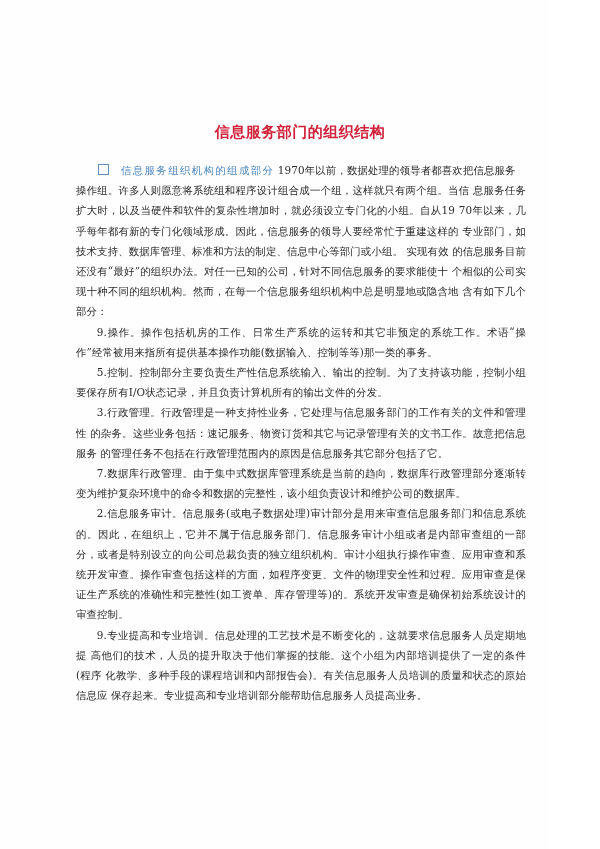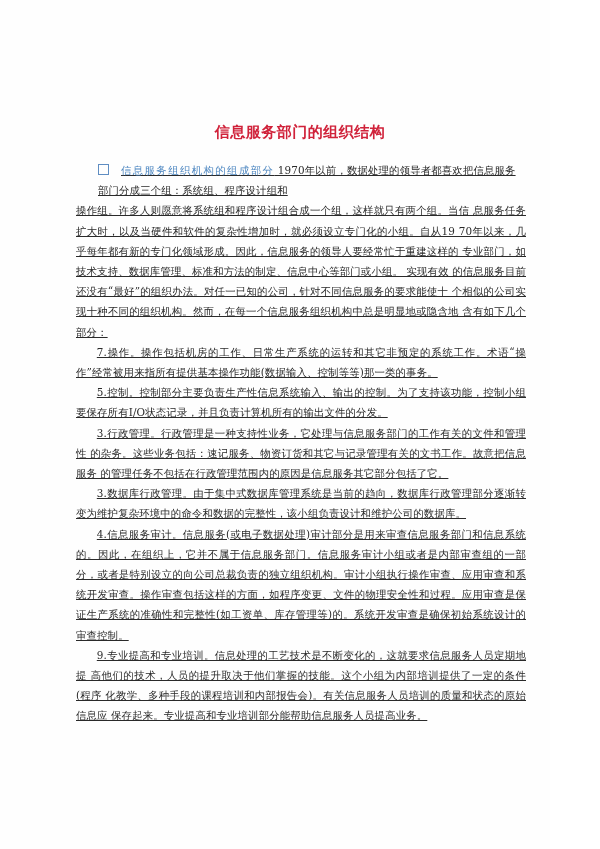--- a/index.html
+++ b/index.html
@@ -4,41 +4,40 @@
 <style>
   html, body { margin: 0; padding: 0; background: #ffffff; }
   body { width: 600px; height: 849px; overflow: hidden; position: relative;
          font-family: "DejaVu Serif", "Liberation Serif", serif; color: #2a2a2a; }
   .page { position: absolute; left: 0; top: 0; width: 550px; height: 849px; background: #fefefe; }
   .title { position: absolute; top: 123px; left: 0; width: 600px; text-align: center;
            font-family: "DejaVu Sans", "Liberation Sans", sans-serif;
            font-size: 15px; font-weight: bold; color: #d0223a; letter-spacing: 0.5px; }
   .content { position: absolute; top: 160px; left: 76px; width: 450px;
              font-size: 10.4px; line-height: 20.2px; letter-spacing: 0.15px; }
-  .content p { margin: 0; text-align: justify; text-decoration: underline; }
+  .content p { margin: 0; text-align: justify; }
   .indent { text-indent: 2em; }
   .section-head { padding-left: 22px; }
   .checkbox { display: inline-block; width: 9px; height: 9px; border: 1.2px solid #5f8dc2;
               vertical-align: -1px; margin-right: 12px; margin-left: 0px; }
   .blue { color: #4c86c0; letter-spacing: 1.4px; }
 </style>
 </head>
 <body>
 
 <div class="page">
   <div class="title">信息服务部门的组织结构</div>
 
   <div class="content">
     <p class="section-head">
       <span class="checkbox"></span><span class="blue">信息服务组织机构的组成部分</span><span> 1970年以前，数据处理的领导者都喜欢把信息服务</span>
     </p>
-    <p class="section-head">部门分成三个组：系统组、程序设计组和</p>
     <p>操作组。许多人则愿意将系统组和程序设计组合成一个组，这样就只有两个组。当信 息服务任务扩大时，以及当硬件和软件的复杂性增加时，就必须设立专门化的小组。自从19 70年以来，几乎每年都有新的专门化领域形成。因此，信息服务的领导人要经常忙于重建这样的 专业部门，如技术支持、数据库管理、标准和方法的制定、信息中心等部门或小组。   实现有效 的信息服务目前还没有“最好”的组织办法。对任一已知的公司，针对不同信息服务的要求能使十 个相似的公司实现十种不同的组织机构。然而，在每一个信息服务组织机构中总是明显地或隐含地 含有如下几个部分：</p>
 
-    <p class="indent">7.操作。操作包括机房的工作、日常生产系统的运转和其它非预定的系统工作。术语“操作”经常被用来指所有提供基本操作功能(数据输入、控制等等)那一类的事务。</p>
+    <p class="indent">9.操作。操作包括机房的工作、日常生产系统的运转和其它非预定的系统工作。术语“操作”经常被用来指所有提供基本操作功能(数据输入、控制等等)那一类的事务。</p>
     <p class="indent">5.控制。控制部分主要负责生产性信息系统输入、输出的控制。为了支持该功能，控制小组要保存所有I/O状态记录，并且负责计算机所有的输出文件的分发。</p>
     <p class="indent">3.行政管理。行政管理是一种支持性业务，它处理与信息服务部门的工作有关的文件和管理性 的杂务。这些业务包括：速记服务、物资订货和其它与记录管理有关的文书工作。故意把信息服务 的管理任务不包括在行政管理范围内的原因是信息服务其它部分包括了它。</p>
-    <p class="indent">3.数据库行政管理。由于集中式数据库管理系统是当前的趋向，数据库行政管理部分逐渐转变为维护复杂环境中的命令和数据的完整性，该小组负责设计和维护公司的数据库。</p>
-    <p class="indent">4.信息服务审计。信息服务(或电子数据处理)审计部分是用来审查信息服务部门和信息系统的。因此，在组织上，它并不属于信息服务部门。信息服务审计小组或者是内部审查组的一部分，或者是特别设立的向公司总裁负责的独立组织机构。审计小组执行操作审查、应用审查和系统开发审查。操作审查包括这样的方面，如程序变更、文件的物理安全性和过程。应用审查是保证生产系统的准确性和完整性(如工资单、库存管理等)的。系统开发审查是确保初始系统设计的审查控制。</p>
+    <p class="indent">7.数据库行政管理。由于集中式数据库管理系统是当前的趋向，数据库行政管理部分逐渐转变为维护复杂环境中的命令和数据的完整性，该小组负责设计和维护公司的数据库。</p>
+    <p class="indent">2.信息服务审计。信息服务(或电子数据处理)审计部分是用来审查信息服务部门和信息系统的。因此，在组织上，它并不属于信息服务部门。信息服务审计小组或者是内部审查组的一部分，或者是特别设立的向公司总裁负责的独立组织机构。审计小组执行操作审查、应用审查和系统开发审查。操作审查包括这样的方面，如程序变更、文件的物理安全性和过程。应用审查是保证生产系统的准确性和完整性(如工资单、库存管理等)的。系统开发审查是确保初始系统设计的审查控制。</p>
     <p class="indent">9.专业提高和专业培训。信息处理的工艺技术是不断变化的，这就要求信息服务人员定期地提 高他们的技术，人员的提升取决于他们掌握的技能。这个小组为内部培训提供了一定的条件(程序 化教学、多种手段的课程培训和内部报告会)。有关信息服务人员培训的质量和状态的原始信息应 保存起来。专业提高和专业培训部分能帮助信息服务人员提高业务。</p>
 
   </div>
 </div>
 
 </body></html>

